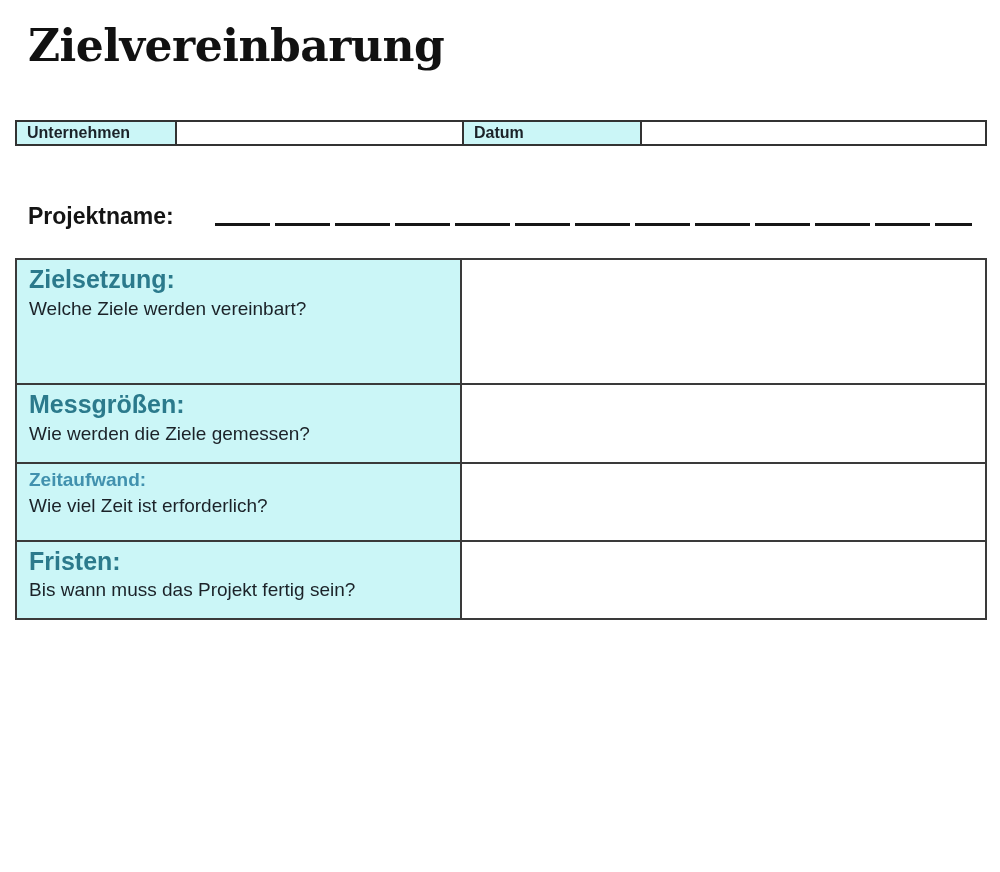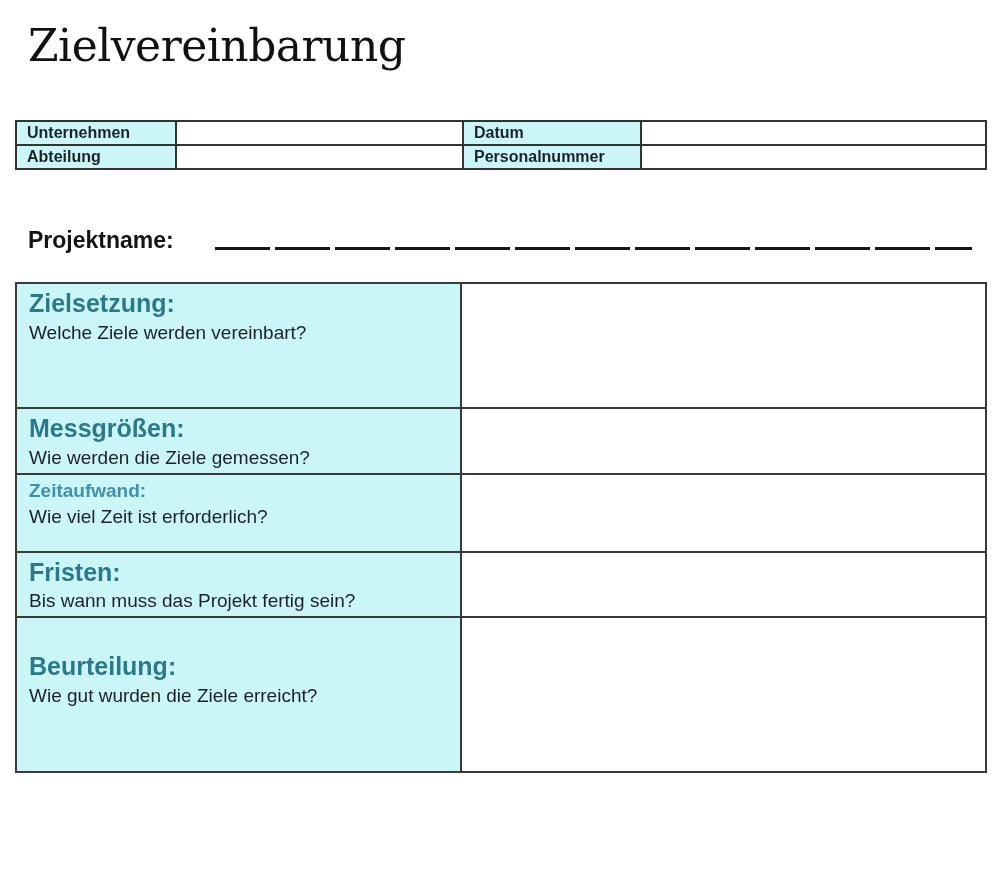--- a/index.html
+++ b/index.html
@@ -10,21 +10,21 @@
     height: 872px;
     overflow: hidden;
     font-family: "Liberation Sans", sans-serif;
   }
   .page { width: 1000px; height: 872px; position: relative; }
 
   
   .title {
     margin: 20px 0 14px 28px;
     font-family: "DejaVu Serif", serif;
-    font-weight: normal;
+    font-weight: bold;
     font-size: 44px;
     line-height: 1.2;
     color: #111111;
     letter-spacing: -0.5px;
   }
 
   
   table.info-table {
     border-collapse: collapse;
     table-layout: fixed;
@@ -68,21 +68,21 @@
   
   table.goals-table {
     border-collapse: collapse;
     table-layout: fixed;
     width: 970px;
     margin: 29px 0 0 15px;
   }
   table.goals-table td {
     border: 2px solid #3a3a3a;
     vertical-align: top;
-    padding: 5px 14px 2px 12px;
+    padding: 5px 14px 15px 12px;
   }
   table.goals-table td.left  { background: #cbf6f7; width: 445px; }
   table.goals-table td.ans   { background: #ffffff; }
 
   table.goals-table tr.r1 { height: 125px; }
   table.goals-table tr.r2 { height: 60px;  }
   table.goals-table tr.r3 { height: 78px;  }
   table.goals-table tr.r4 { height: 60px;  }
   table.goals-table tr.r5 { height: 62px;  }
   table.goals-table tr.r6 { height: 155px; }
@@ -120,26 +120,20 @@
         <col style="width:178px">
         <col style="width:345px">
     </colgroup>
     <tbody>
       <tr>
         <td class="lab">Unternehmen</td>
         <td class="val"></td>
         <td class="lab">Datum</td>
         <td class="val"></td>
       </tr>
-      <tr>
-        <td class="lab">Abteilung</td>
-        <td class="val"></td>
-        <td class="lab">Personalnummer</td>
-        <td class="val"></td>
-      </tr>
     </tbody>
   </table>
 
   <div class="projekt">
     <span class="projekt-label">Projektname:</span>
     <div class="projekt-line"></div>
   </div>
 
   <table class="goals-table">
     <colgroup>
@@ -168,23 +162,16 @@
         </td>
         <td class="ans"></td>
       </tr>
       <tr class="r5">
         <td class="left">
           <div class="sec-h">Fristen:</div>
           <div class="sec-q">Bis wann muss das Projekt fertig sein?</div>
         </td>
         <td class="ans"></td>
       </tr>
-      <tr class="r6">
-        <td class="left">
-          <div class="sec-h">Beurteilung:</div>
-          <div class="sec-q">Wie gut wurden die Ziele erreicht?</div>
-        </td>
-        <td class="ans"></td>
-      </tr>
     </tbody>
   </table>
 
 </div>
 
 </body></html>

